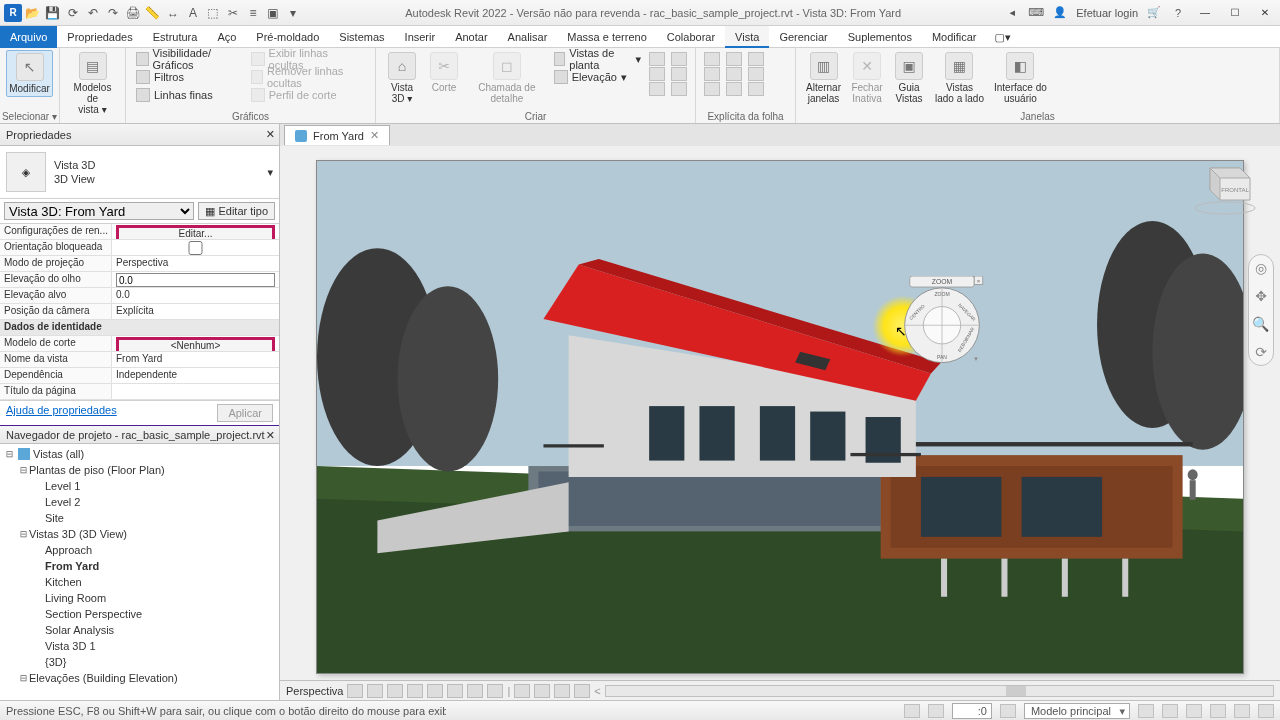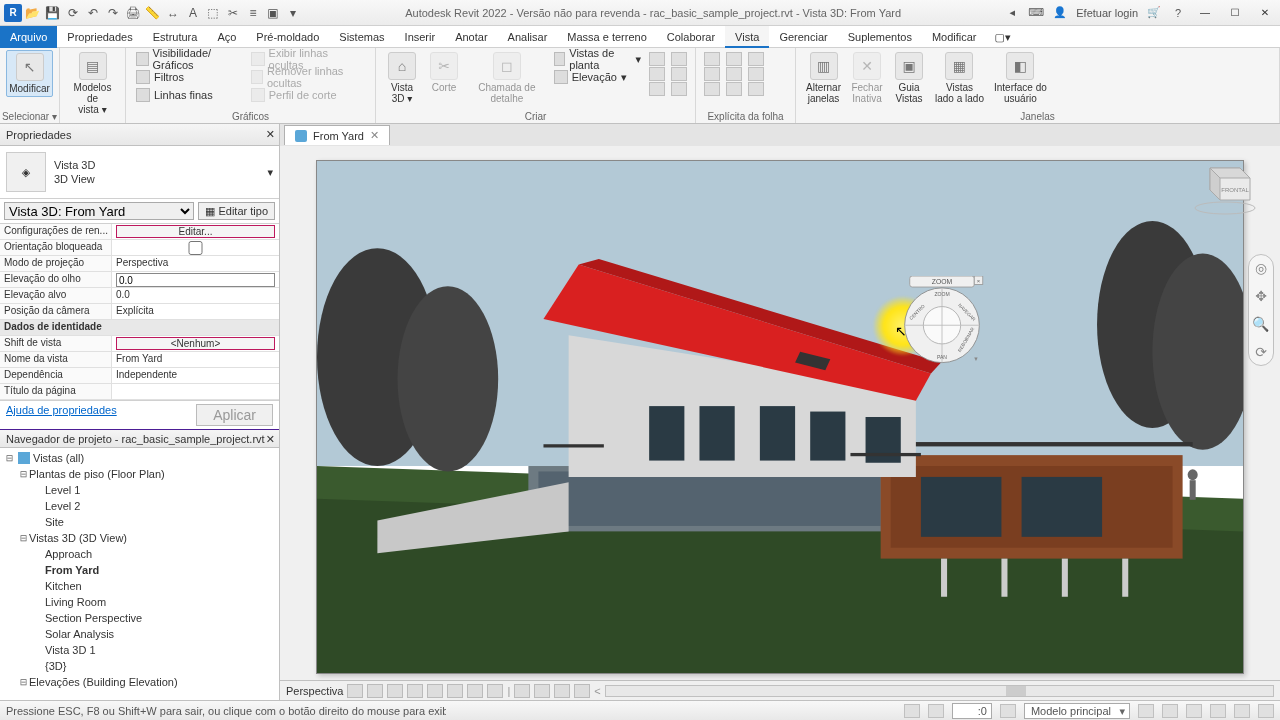--- a/index.html
+++ b/index.html
@@ -51,25 +51,25 @@
 .prop-type .names div { line-height: 14px; }
 .prop-type .arr { cursor: pointer; }
 .prop-instance { display: flex; padding: 3px 4px; gap: 4px; border-bottom: 1px solid #d0d0d0; }
 .prop-instance select { flex: 1; font-size: 13px; height: 18px; border: 1px solid #aaa; }
 .prop-instance .editbtn { font-size: 11px; padding: 1px 6px; border: 1px solid #aaa; background: #f0f0f0; cursor: pointer; display:flex; align-items:center; gap:3px; }
 .prop-grid { flex: 0 0 auto; }
 .prop-grid .prow { display: flex; border-bottom: 1px solid #e0e0e0; height: 16px; }
 .prop-grid .prow .pl { width: 112px; padding: 1px 4px; font-size: 10px; background: #fafafa; border-right: 1px solid #e0e0e0; overflow: hidden; white-space: nowrap; }
 .prop-grid .prow .pv { flex: 1; padding: 1px 4px; font-size: 10px; overflow: hidden; white-space: nowrap; }
 .prop-grid .prow .pv input { width: 100%; border: 1px solid #888; font-size: 10px; padding: 0 2px; height: 14px; }
-.prop-grid .prow .pv .btnval { width: 100%; border: 1px solid #be185d; background: #f5f5f5; text-align: center; font-size: 10px; cursor: pointer; }
+.prop-grid .prow .pv .btnval { width: 100%; border: 3px solid #be185d; background: #f5f5f5; text-align: center; font-size: 10px; cursor: pointer; }
 .prop-grid .prow.cat .pl { background: #e8e8e8; font-weight: bold; width: 100%; border: none; }
 .prop-footer { display: flex; padding: 3px 6px; border-top: 1px solid #d0d0d0; border-bottom: 1px solid #4c1d95; align-items: flex-start; }
 .prop-footer a { color: #0066cc; text-decoration: underline; font-size: 11px; cursor: pointer; }
-.prop-footer .apply { margin-left: auto; padding: 2px 16px; border: 1px solid #bbb; background: #f0f0f0; color: #999; font-size: 14px; }
+.prop-footer .apply { margin-left: auto; padding: 2px 10px; border: 1px solid #bbb; background: #f0f0f0; color: #999; font-size: 11px; }
 
 
 .pb-header { height: 18px; background: linear-gradient(#f5f5f5,#e8e8e8); border-bottom: 1px solid #c0c0c0; padding: 0 6px; font-size: 11px; line-height: 18px; position: relative; overflow: hidden; white-space: nowrap; }
 .pb-header .close { position: absolute; right: 4px; cursor: pointer; }
 .pb-tree { flex: 1; overflow: auto; padding: 2px 0; }
 .pb-tree .node { padding: 1px 0 1px 4px; font-size: 11px; line-height: 14px; white-space: nowrap; cursor: pointer; display: flex; align-items: center; }
 .pb-tree .node .tw { width: 11px; text-align: center; color: #666; font-size: 9px; }
 .pb-tree .node .nico { width: 12px; height: 12px; margin: 0 3px; display:inline-block; }
 .pb-tree .node.bold { font-weight: bold; }
 .pb-tree .ind1 { padding-left: 18px; }
@@ -338,21 +338,21 @@
           <div class="pv">0.0</div>
         </div>
         <div class="prow">
           <div class="pl">Posição da câmera</div>
           <div class="pv">Explícita</div>
         </div>
         <div class="prow cat">
           <div class="pl">Dados de identidade</div>
         </div>
         <div class="prow">
-          <div class="pl">Shift de vista</div>
+          <div class="pl">Modelo de corte</div>
           <div class="pv">
             <div class="btnval">&lt;Nenhum&gt;</div>
           </div>
         </div>
         <div class="prow">
           <div class="pl">Nome da vista</div>
           <div class="pv">From Yard</div>
         </div>
         <div class="prow">
           <div class="pl">Dependência</div>

